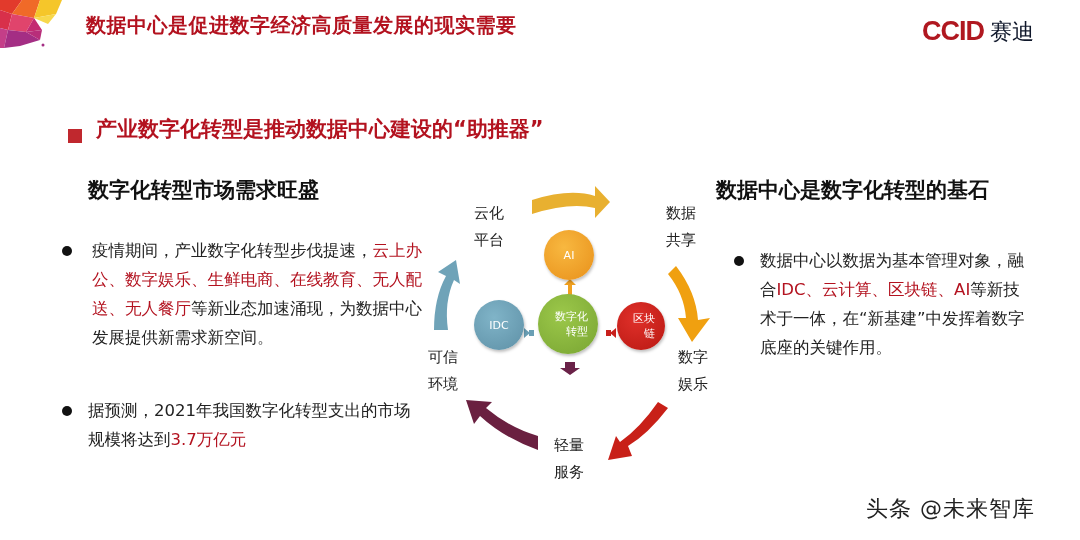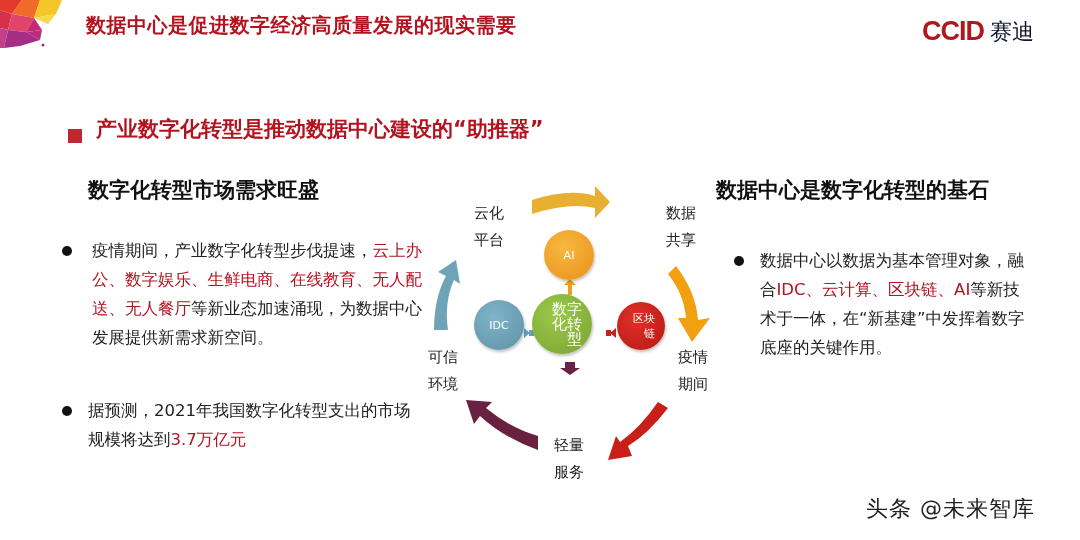--- a/index.html
+++ b/index.html
@@ -107,27 +107,27 @@
     <rect x="186" y="150" width="5" height="6" fill="#c8201c"></rect>
     <polygon points="145,182 155,182 155,188 160,188 150,195 140,188 145,188" fill="#6a2248"></polygon>
   </svg>
 
   <div class="circle" style="left:124px;top:50px;width:50px;height:50px;background:radial-gradient(circle at 40% 35%,#f8b840,#e8901a);">
     <span>AI</span>
   </div>
   <div class="circle" style="left:54px;top:120px;width:50px;height:50px;background:radial-gradient(circle at 40% 35%,#80b4c8,#5e90a6);">
     <span>IDC</span>
   </div>
-  <div class="circle" style="left:112px;top:114px;width:60px;height:60px;background:radial-gradient(circle at 40% 35%,#9cc84a,#78a432);font-size:15px;">
+  <div class="circle" style="left:118px;top:114px;width:60px;height:60px;background:radial-gradient(circle at 40% 35%,#9cc84a,#78a432);font-size:11px;">
     <span style="width:40px;display:block;">数字化转型</span>
   </div>
   <div class="circle" style="left:197px;top:122px;width:48px;height:48px;background:radial-gradient(circle at 40% 35%,#e0302a,#b81812);">
     <span style="width:28px;display:block;">区块链</span>
   </div>
 
   <div class="dlabel" style="left:52px;top:20px;width:34px;">云化平台</div>
   <div class="dlabel" style="left:208px;top:20px;width:34px;margin-left:36px;">数据共享</div>
-  <div class="dlabel" style="left:256px;top:164px;width:34px;">疫情期间</div>
+  <div class="dlabel" style="left:256px;top:164px;width:34px;">数字娱乐</div>
   <div class="dlabel" style="left:132px;top:252px;width:34px;">轻量服务</div>
   <div class="dlabel" style="left:6px;top:164px;width:34px;">可信环境</div>
 </div>
 
 <div class="abs watermark">头条 @未来智库</div>
 
 </body></html>

